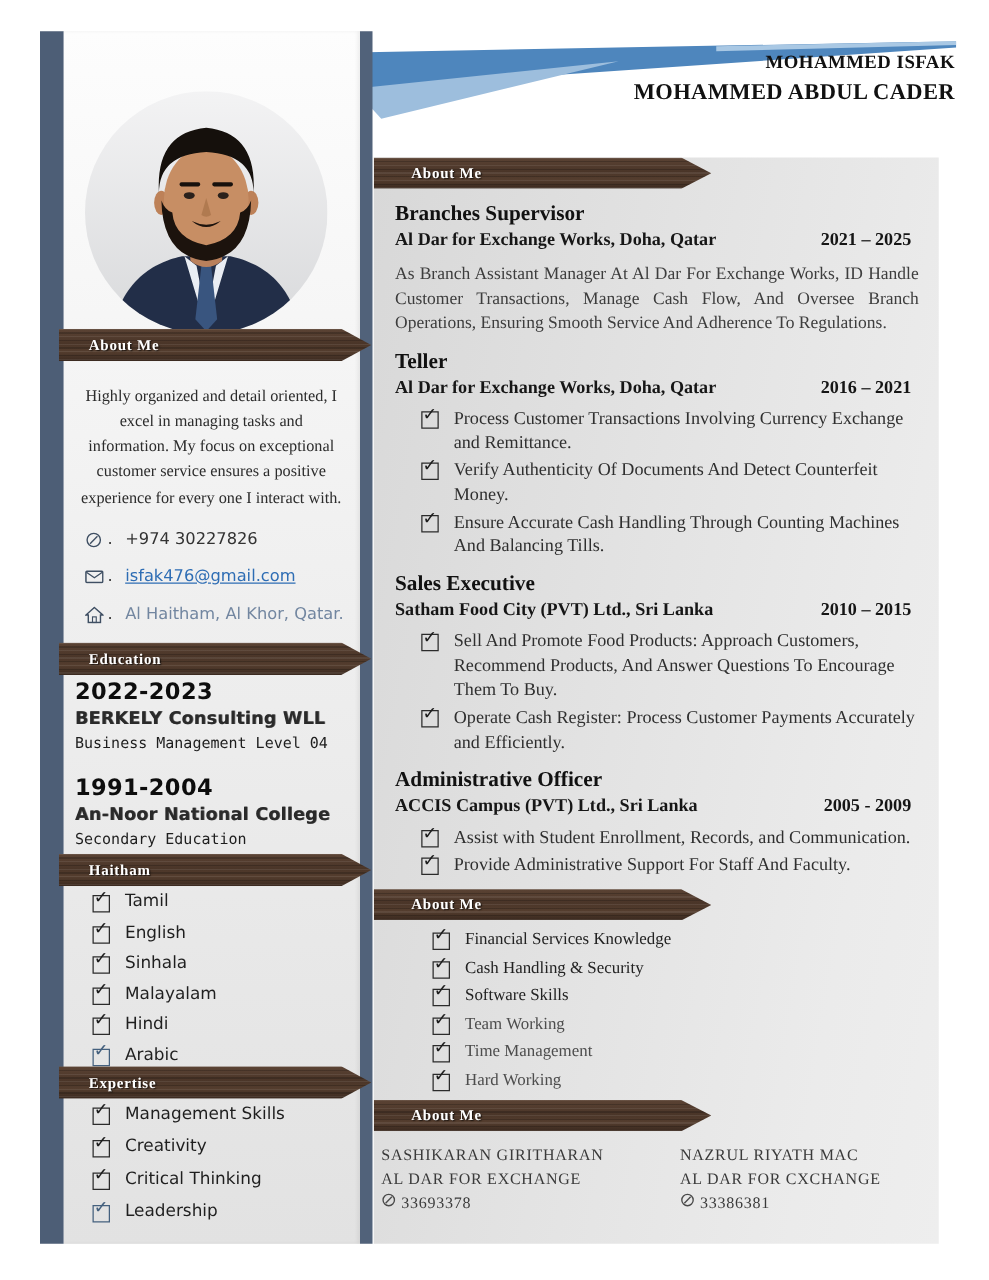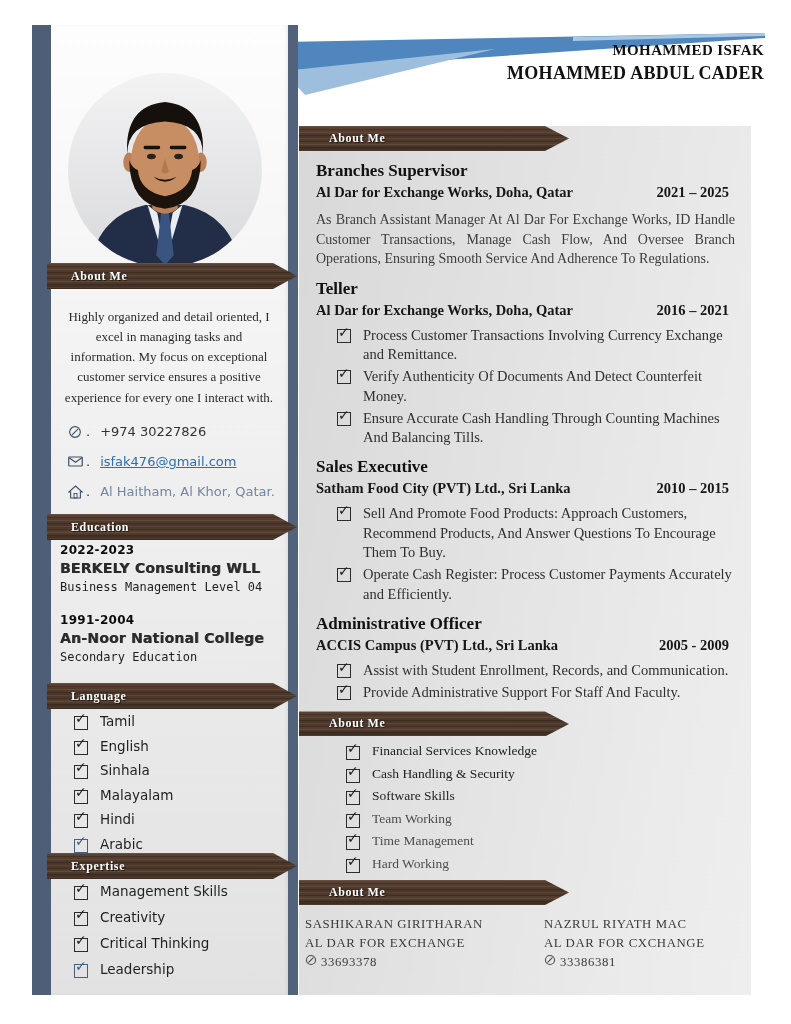--- a/index.html
+++ b/index.html
@@ -38,21 +38,21 @@
   .contact{position:absolute;top:399px;left:36px;right:14px;
       font-family:"DejaVu Sans","Liberation Sans",sans-serif;font-size:13px;color:#333;}
   .c-row{display:flex;align-items:center;margin-bottom:15px;}
   .c-icon{flex:0 0 18px;display:flex;align-items:center;}
   .c-dot{margin-right:10px;color:#333;}
   .c-val{white-space:nowrap;}
   .email-link{color:#2e6db4;text-decoration:underline;cursor:pointer;}
   .addr{color:#7286a0;}
   .edu{position:absolute;top:518px;left:28px;right:10px;font-family:"DejaVu Sans","Liberation Sans",sans-serif;}
   .edu-item{margin-bottom:19px;}
-  .edu-years{font-weight:bold;font-size:12px;letter-spacing:.3px;color:#0d0d0d;}
+  .edu-years{font-weight:bold;font-size:18px;letter-spacing:.3px;color:#0d0d0d;}
   .edu-school{font-weight:bold;font-size:14px;color:#2a2a2a;margin-top:3px;letter-spacing:.2px;
       text-shadow:.6px 0 0 #6b6b6b;}
   .edu-detail{font-family:"DejaVu Sans Mono","Liberation Mono",monospace;font-size:12px;margin-top:4px;color:#1e1e1e;}
   .side-list{position:absolute;left:42px;font-family:"DejaVu Sans","Liberation Sans",sans-serif;font-size:13.5px;color:#1f1f1f;}
   .side-list .li{display:flex;align-items:flex-start;margin-bottom:8.5px;}
   .lang-list{top:688px;}
   .exp-list{top:858px;}
   .exp-list .li{margin-bottom:10px;}
 
   
@@ -180,21 +180,21 @@
           <div class="edu-detail">Business Management Level 04</div>
         </div>
         <div class="edu-item">
           <div class="edu-years">1991-2004</div>
           <div class="edu-school">An-Noor National College</div>
           <div class="edu-detail">Secondary Education</div>
         </div>
       </div>
 
     <div class="banner sbanner" style="top:658px">
-      <span>Language</span>
+      <span>Haitham</span>
     </div>
     <div class="side-list lang-list">
         <div class="li">
           <span class="cb"></span>
           <span>Tamil</span>
         </div>
         <div class="li">
           <span class="cb"></span>
           <span>English</span>
         </div>

